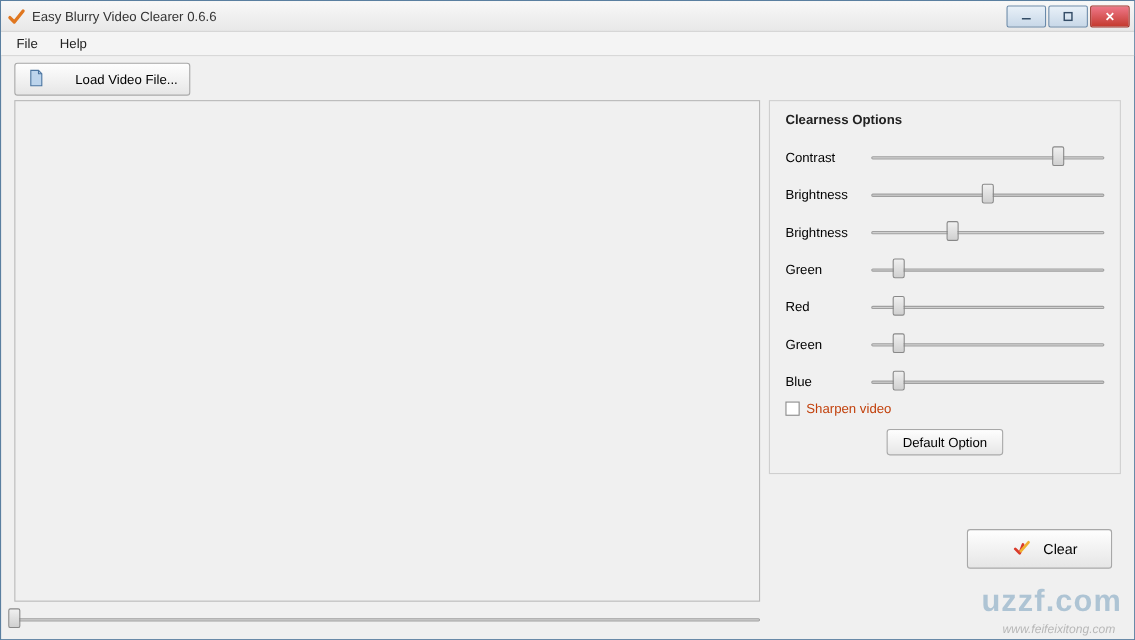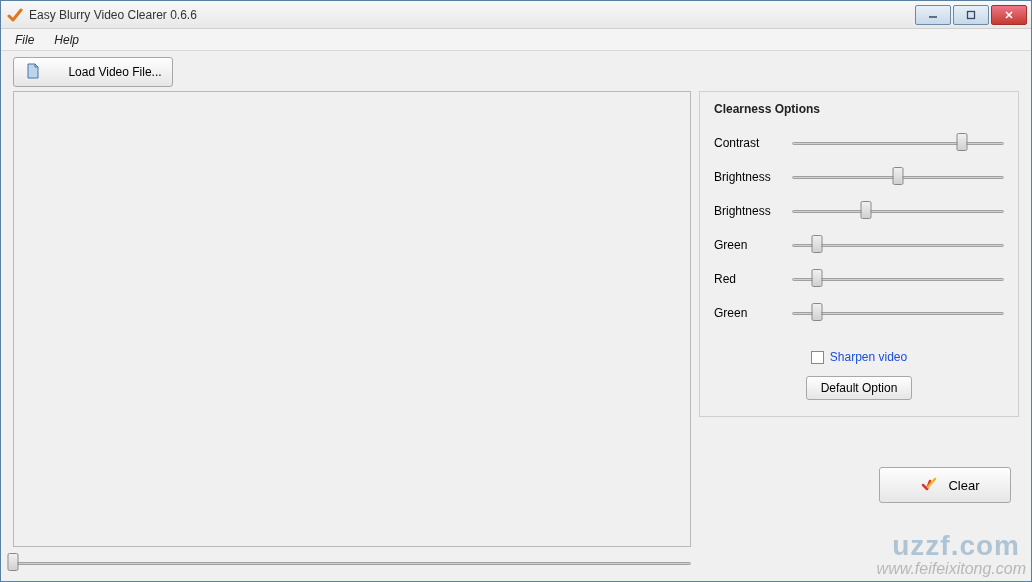--- a/index.html
+++ b/index.html
@@ -62,21 +62,20 @@
     border-color: #a03028;
     color: #fff;
   }
   .menubar {
     height: 22px;
     background: #f4f4f4;
     border-bottom: 1px solid #d8d8d8;
     display: flex;
     align-items: stretch;
     padding: 0 4px;
-    font-style: italic;
   }
   .menu-item {
     padding: 0 10px;
     display: flex;
     align-items: center;
     color: #222;
     cursor: default;
   }
   .toolbar {
     padding: 6px 12px 4px 12px;
@@ -158,24 +157,23 @@
     width: 11px; height: 18px;
     background: linear-gradient(#f0f0f0, #d0d0d0);
     border: 1px solid #888;
     border-radius: 2px;
     top: 0;
     transform: translateX(-50%);
   }
   .checkbox-row {
     display: flex;
     align-items: center;
-    justify-content: center;
     gap: 6px;
-    margin-top: 20px;
-    color: #1d4ed8;
+    margin-top: 0;
+    color: #c2410c;
   }
   .checkbox-box {
     width: 13px; height: 13px;
     border: 1px solid #888;
     background: #fff;
   }
   .default-btn-row {
     display: flex;
     justify-content: center;
     margin-top: 12px;
@@ -203,23 +201,23 @@
     align-items: center;
     justify-content: center;
     gap: 10px;
     font-size: 13px;
     cursor: default;
     padding-left: 10px;
   }
   .check-icon svg { width:18px; height:18px; }
   .watermark {
     position: absolute;
-    right: 6px;
+    right: 18px;
     bottom: 4px;
-    font-size: 16px;
+    font-size: 11px;
     color: #b8b8b8;
     font-style: italic;
     pointer-events: none;
   }
   .watermark-logo {
     position: absolute;
     right: 12px;
     bottom: 20px;
     font-size: 28px;
     color: rgba(120,160,190,0.55);
@@ -327,20 +325,27 @@
                 <div class="slider-thumb" style="left: 12%;"></div>
               </div>
             </div>
             <div class="slider-row">
               <div class="slider-label">Green</div>
               <div class="slider-track-wrap">
                 <div class="slider-track"></div>
                 <div class="slider-thumb" style="left: 12%;"></div>
               </div>
             </div>
+            <div class="slider-row">
+              <div class="slider-label">Blue</div>
+              <div class="slider-track-wrap">
+                <div class="slider-track"></div>
+                <div class="slider-thumb" style="left: 12%;"></div>
+              </div>
+            </div>
           </div>
         <div class="checkbox-row">
           <div class="checkbox-box"></div>
           <span>Sharpen video</span>
         </div>
         <div class="default-btn-row">
           <div class="std-btn">Default Option</div>
         </div>
       </div>
 

